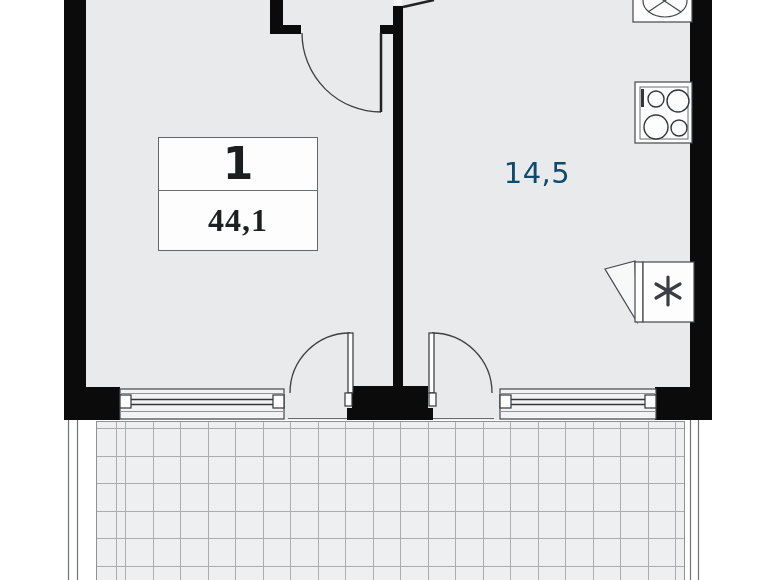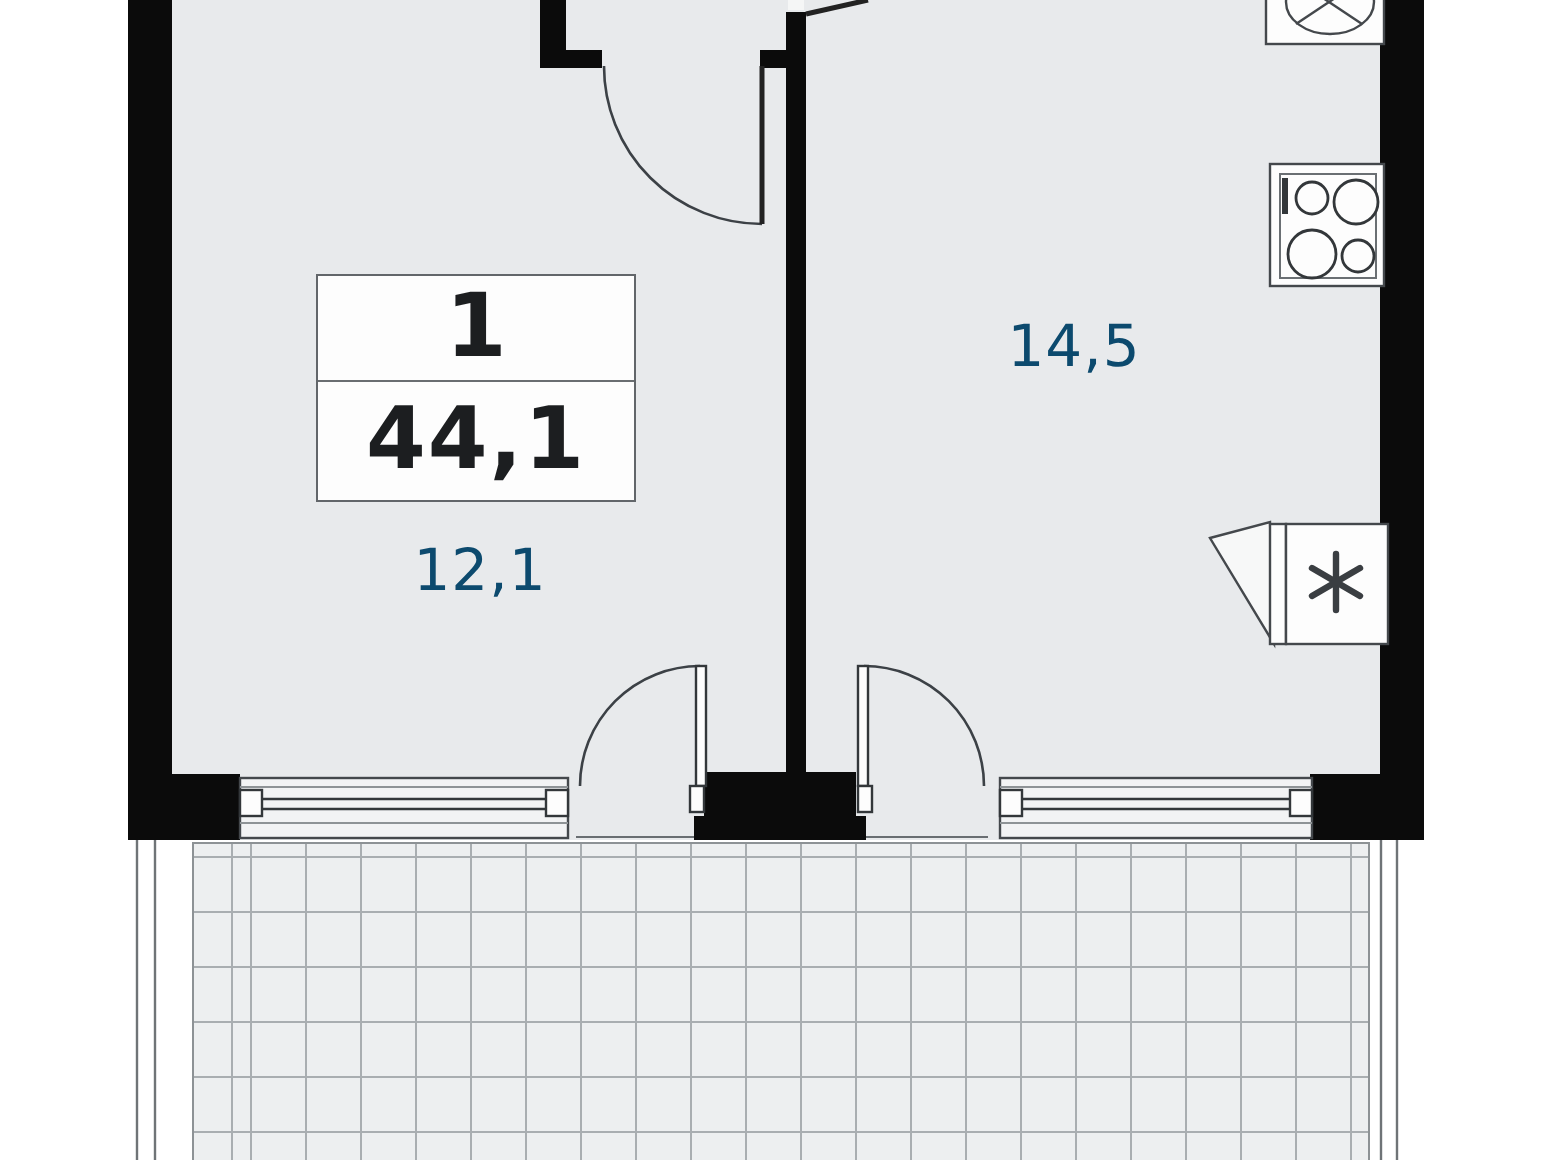--- a/index.html
+++ b/index.html
@@ -29,21 +29,21 @@
     position:absolute; left:158px; top:137px; width:160px; height:114px;
     background:#fdfdfd; border:1px solid #62666a; box-sizing:border-box;
     z-index:3; text-align:center; color:#1c1e20;
   }
   .unit-box .row-rooms {
     height:52px; line-height:52px; border-bottom:1px solid #6a6e71;
     font-size:44px; font-weight:700;
   }
   .unit-box .row-area {
     height:60px; line-height:58px;
-    font-size:43px; font-weight:700; letter-spacing:1px;
+    font-size:32px; font-weight:700; letter-spacing:1px;font-family:Liberation Serif, serif;
   }
 
   .area-label {
     position:absolute; width:110px; text-align:center; z-index:3;
     font-size:29px; font-weight:500; color:#0c4a6e; letter-spacing:0.5px;
   }
   .area-label.living  { left:185px; top:268px; }
   .area-label.kitchen { left:482px; top:156px; }
 </style>
 </head>
@@ -151,16 +151,15 @@
         <line x1="656" y1="298" x2="680" y2="284"></line>
       </g>
     </g>
   </svg>
 
   <div class="unit-box">
     <div class="row-rooms">1</div>
     <div class="row-area">44,1</div>
   </div>
 
-  <div class="area-label living">12,1</div>
   <div class="area-label kitchen">14,5</div>
 
 </div>
 
 </body></html>

